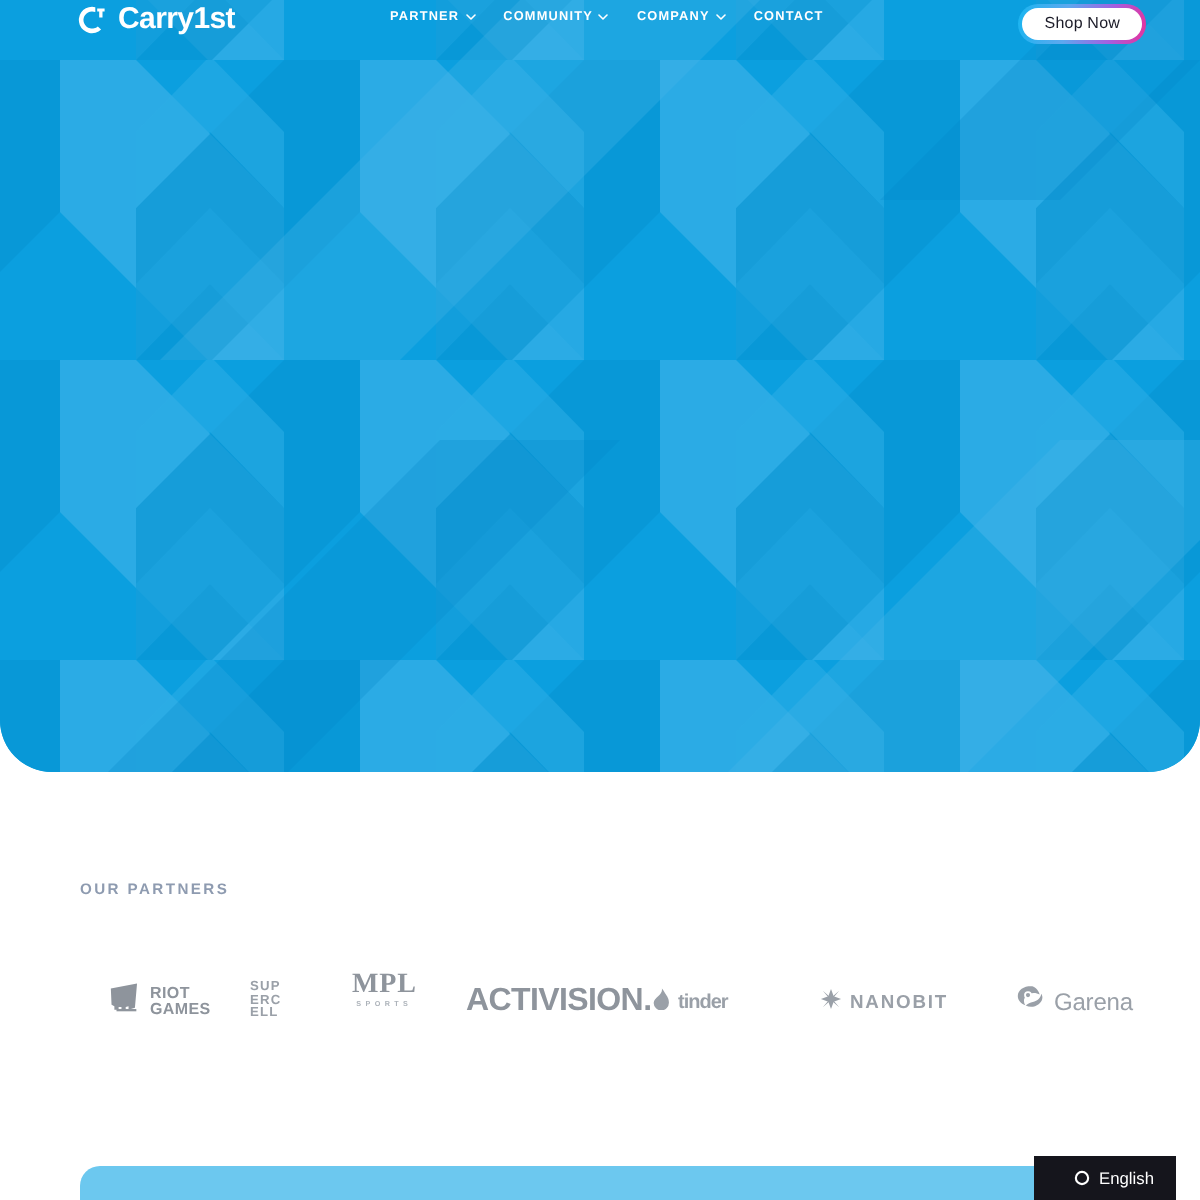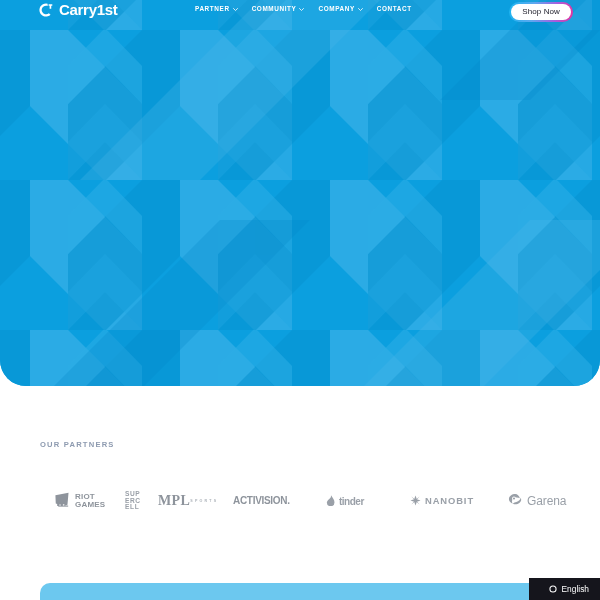--- a/index.html
+++ b/index.html
@@ -85,45 +85,45 @@
     color:#9aa0a8; cursor:pointer;
   }
 
   
   .p-riot{ left:16px; }
   .riot-txt{ font-size:8px; font-weight:700; line-height:8.4px; letter-spacing:0.2px; color:#8e949c; }
   
   .p-super{ left:87px; }
   .super-txt{ font-size:6.6px; font-weight:700; line-height:6.4px; letter-spacing:0.6px; color:#9aa0a8; }
   
-  .p-mpl{ left:120px; flex-direction:row; gap:0; align-items:center; }
+  .p-mpl{ left:138px; flex-direction:column; gap:0; align-items:center; }
   .mpl-txt{ font-family:"Liberation Serif", serif; font-size:14px; font-weight:700; letter-spacing:0.4px; line-height:14px; color:#8e949c; }
   .mpl-sub{ font-size:3.6px; font-weight:700; letter-spacing:2.2px; color:#adb3ba; line-height:5px; }
   
   .p-activision{ left:195px; }
-  .activision-txt{ font-size:10px; font-weight:700; letter-spacing:-0.3px; color:#8e949c; line-height:12px; }
+  .activision-txt{ font-size:16px; font-weight:700; letter-spacing:-0.3px; color:#8e949c; line-height:12px; }
   
   .p-tinder{ left:288px; }
   .tinder-txt{ font-size:10px; font-weight:700; letter-spacing:-0.5px; color:#9aa0a8; line-height:13px; }
   
   .p-nanobit{ left:372px; }
   .nanobit-txt{ font-size:9.4px; font-weight:700; letter-spacing:0.9px; color:#9aa0a8; line-height:10px; }
   
   .p-garena{ left:470px; }
   .garena-txt{ font-size:12px; font-weight:400; letter-spacing:-0.1px; color:#9aa0a8; line-height:12px; }
 
   
   .bottom-card{
     position:absolute; left:40px; top:583px; width:520px; height:40px;
     background:#6cc8ef; border-radius:10px;
   }
 
   
   .lang-widget{
-    position:absolute; right:0; top:578px;
+    position:absolute; right:12px; top:578px;
     background:#15151c; color:#ffffff;
     height:22px; padding:0 11px 0 20px;
     display:flex; align-items:center; gap:5px;
     font-size:8.4px; cursor:pointer; z-index:40;
   }
   .globe{ width:8px; height:8px; flex:none; }
 </style>
 </head>
 <body>
 

